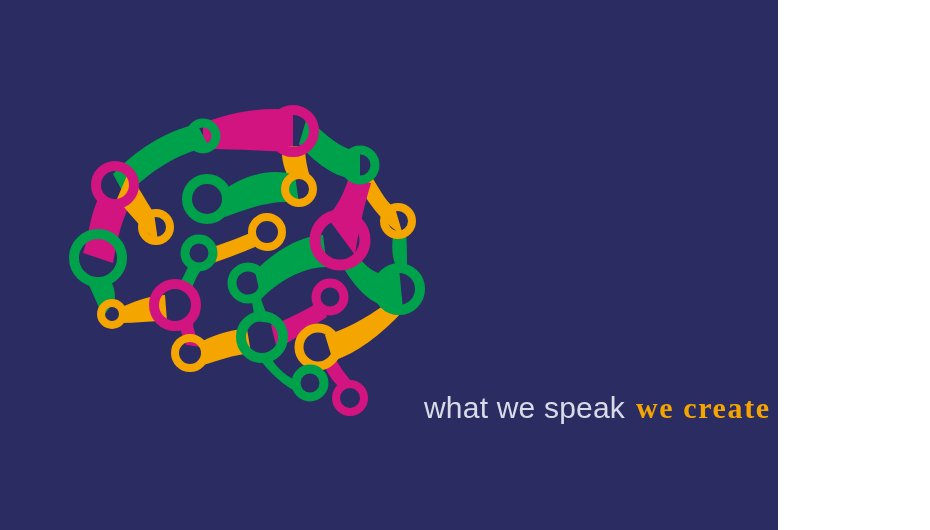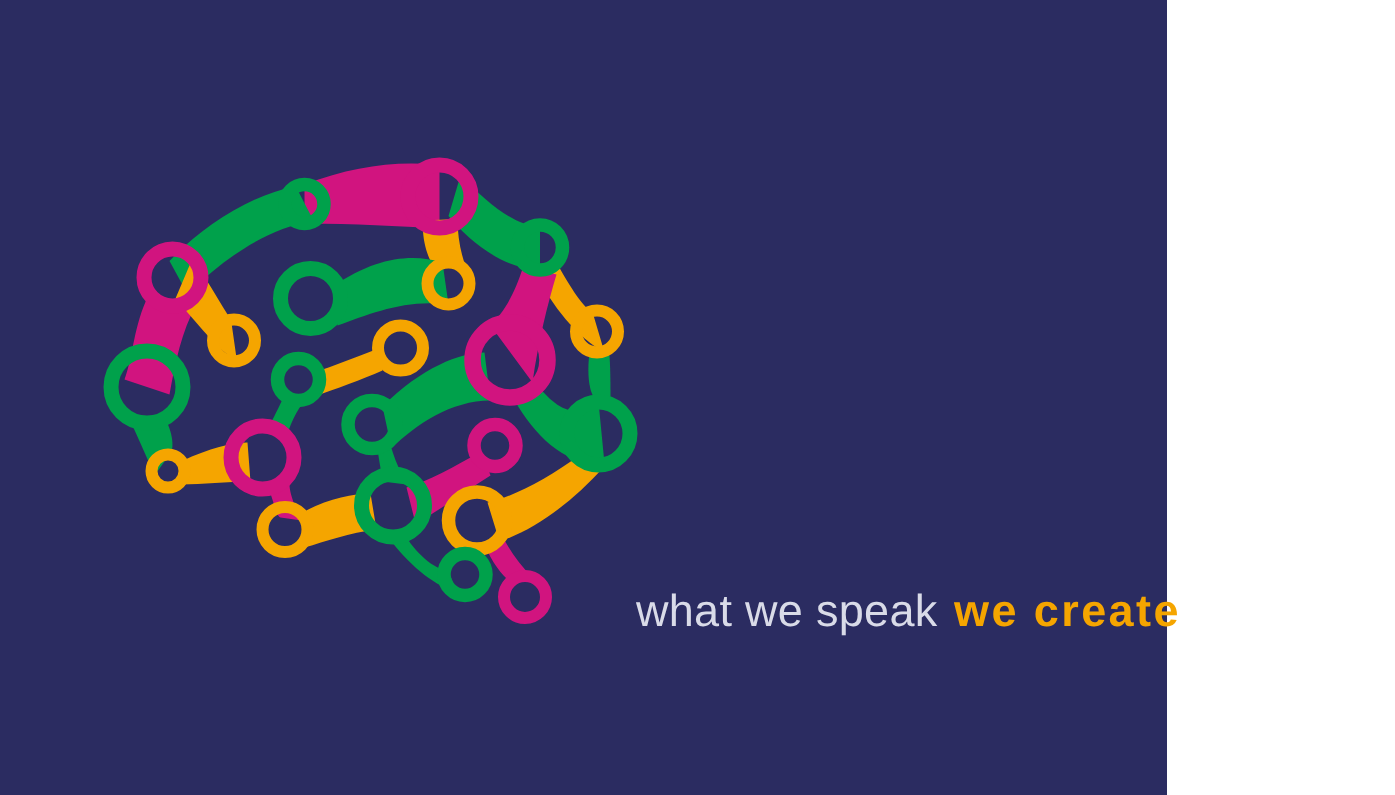--- a/index.html
+++ b/index.html
@@ -46,20 +46,21 @@
     font-weight: 300;
     color: #d9dbe8;
     letter-spacing: 0.2px;
   }
   .tag-accent {
     font-size: 30px;
     font-weight: bold;
     color: #f5a500;
     letter-spacing: 1.6px;
     margin-left: 11px;
+    font-family: Liberation Serif, serif;
   }
 </style>
 </head>
 <body>
 
 <div id="stage" style="background: rgb(43, 44, 97);">
 
   <div id="logo-wrap">
     <svg id="brain-logo" viewBox="0 0 380 340" xmlns="http://www.w3.org/2000/svg" aria-hidden="true">
       <g>

